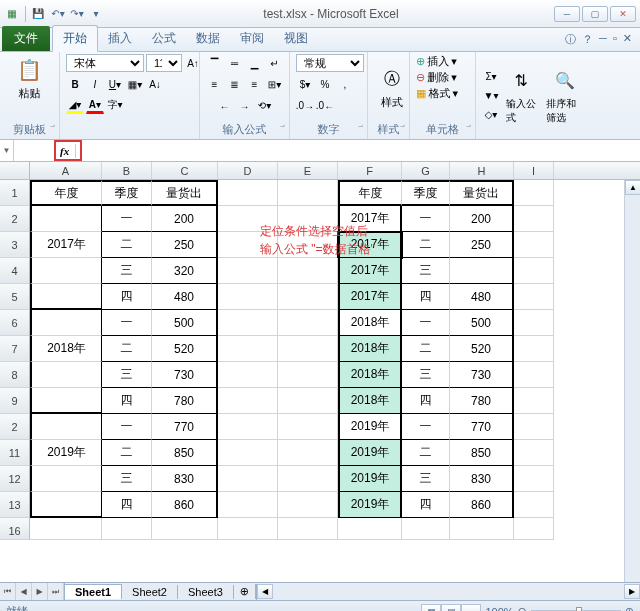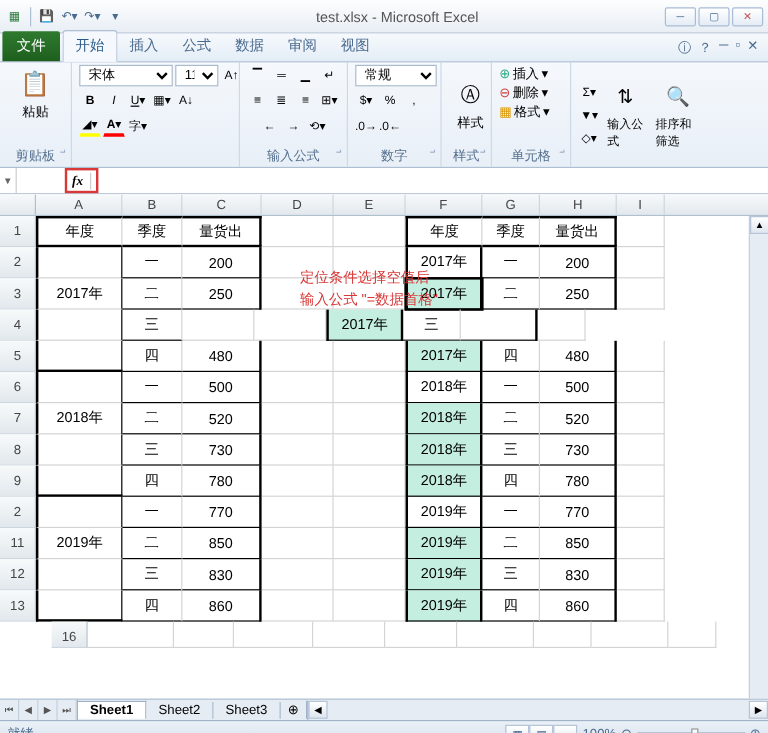--- a/index.html
+++ b/index.html
@@ -283,20 +283,21 @@
         <div class="cell" style="width: 60px;"></div>
         <div class="cell center thick-l thick-r thin-b fill-green sel" style="width: 64px;">2017年</div>
         <div class="cell center thin-b" style="width: 48px;">二</div>
         <div class="cell center thin-b thick-r" style="width: 64px;">250</div>
         <div class="cell" style="width: 40px;"></div>
       </div>
       <div class="row">
         <div class="row-h">4</div>
         <div class="cell thick-l" style="width: 72px; border-right: 1px solid rgb(0, 0, 0);"></div>
         <div class="cell center thin-b" style="width: 50px;">三</div>
+        <div class="cell center thin-b thick-r" style="width: 66px;">320</div>
         <div class="cell" style="width: 60px;"></div>
         <div class="cell" style="width: 60px;"></div>
         <div class="cell center thick-l thick-r thin-b fill-green" style="width: 64px;">2017年</div>
         <div class="cell center thin-b" style="width: 48px;">三</div>
         <div class="cell thin-b thick-r" style="width: 64px;"></div>
         <div class="cell" style="width: 40px;"></div>
       </div>
       <div class="row">
         <div class="row-h">5</div>
         <div class="cell thick-l thick-b" style="width: 72px; border-right: 1px solid rgb(0, 0, 0);"></div>
@@ -398,37 +399,37 @@
         <div class="cell thick-l thick-b" style="width: 72px; border-right: 1px solid rgb(0, 0, 0);"></div>
         <div class="cell center thin-b thick-b" style="width: 50px;">四</div>
         <div class="cell center thin-b thick-r thick-b" style="width: 66px;">860</div>
         <div class="cell" style="width: 60px;"></div>
         <div class="cell" style="width: 60px;"></div>
         <div class="cell center thick-l thick-r thin-b fill-green thick-b" style="width: 64px;">2019年</div>
         <div class="cell center thin-b thick-b" style="width: 48px;">四</div>
         <div class="cell center thin-b thick-r thick-b" style="width: 64px;">860</div>
         <div class="cell" style="width: 40px;"></div>
       </div>
-      <div class="row" style="height: 22px; justify-content: center;">
+      <div class="row" style="height: 22px;">
         <div class="row-h">16</div>
         <div class="cell" style="width: 72px;"></div>
         <div class="cell" style="width: 50px;"></div>
         <div class="cell" style="width: 66px;"></div>
         <div class="cell" style="width: 60px;"></div>
         <div class="cell" style="width: 60px;"></div>
         <div class="cell" style="width: 64px;"></div>
         <div class="cell" style="width: 48px;"></div>
         <div class="cell" style="width: 64px;"></div>
         <div class="cell" style="width: 40px;"></div>
       </div>
     </div>
   <div class="vscroll">
     <div class="scroll-btn">▲</div>
   </div>
-  <div class="annot" style="left:250px;top:60px;">
+  <div class="annot" style="left:260px;top:60px;">
     <div>定位条件选择空值后</div>
     <div>输入公式 "=数据首格"</div>
   </div>
 </div>
 
 <div class="sheet-bar">
   <div class="sheet-nav">
     <div class="sheet-nav-btn">⏮</div>
     <div class="sheet-nav-btn">◀</div>
     <div class="sheet-nav-btn">▶</div>

